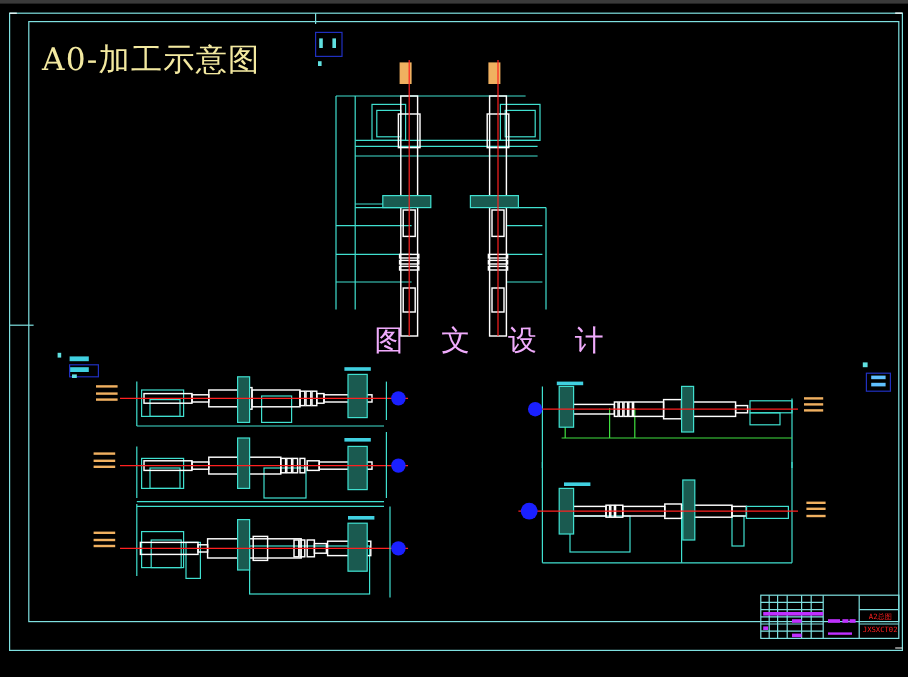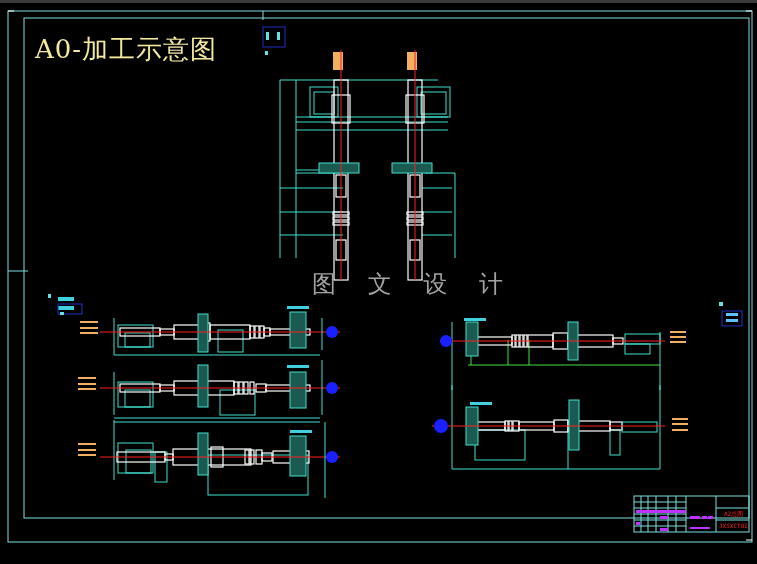--- a/index.html
+++ b/index.html
@@ -1,21 +1,21 @@
 <!DOCTYPE html>
 <html><head>
 <meta charset="utf-8">
 <style>
   html,body{margin:0;padding:0;background:#000;}
   body{width:757px;height:564px;overflow:hidden;position:relative;font-family:"DejaVu Sans",sans-serif;}
   .canvas{position:absolute;left:0;top:0;width:757px;height:496px;background:#000;}
   .topbar{position:absolute;left:0;top:0;width:757px;height:3px;background:#3a3a3a;}
   svg{position:absolute;left:0;top:0;}
   .title{position:absolute;left:35px;top:32px;color:#f3e9a0;font-family:"DejaVu Serif",serif;font-size:26px;letter-spacing:1px;white-space:nowrap;}
-  .watermark{position:absolute;left:312px;top:268px;color:#a3a3a3;font-family:"DejaVu Serif",serif;font-size:24px;letter-spacing:12px;white-space:nowrap;}
+  .watermark{position:absolute;left:312px;top:268px;color:#f0abfc;font-family:"DejaVu Serif",serif;font-size:24px;letter-spacing:12px;white-space:nowrap;}
   .tb-text{position:absolute;color:#ff2020;font-size:6px;font-family:"DejaVu Sans Mono",monospace;white-space:nowrap;}
 </style>
 </head>
 <body>
 
 <div class="canvas">
   <div class="topbar"></div>
 
   <svg width="757" height="564" viewBox="0 0 757 564">
 

